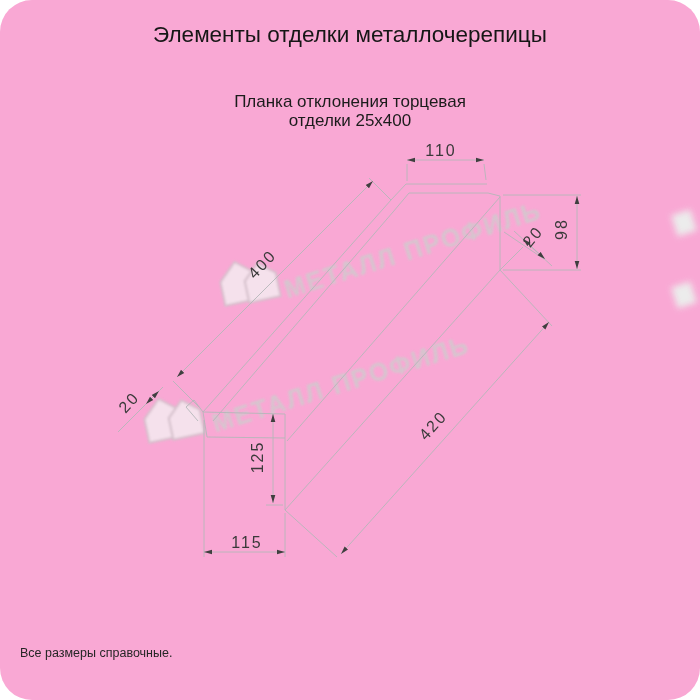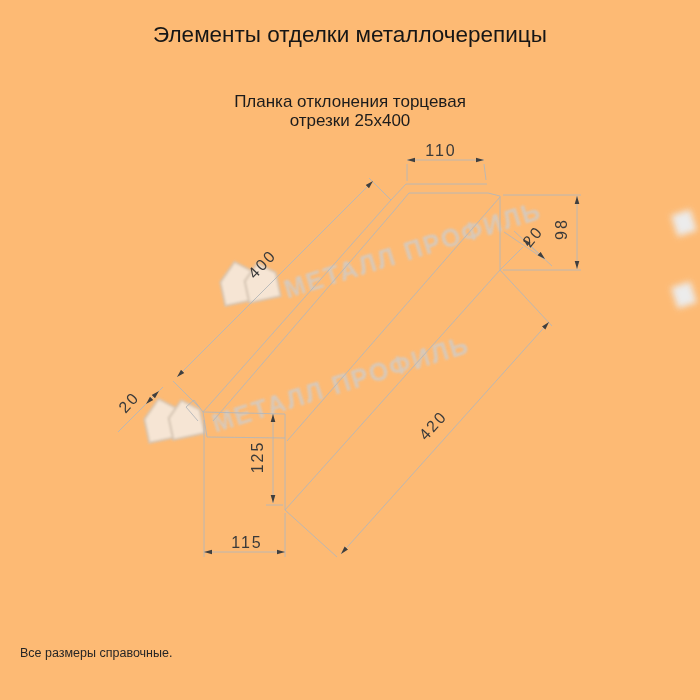--- a/index.html
+++ b/index.html
@@ -1,18 +1,18 @@
 <!DOCTYPE html>
 <html><head>
 <meta charset="utf-8">
 <style>
   html,body{margin:0;padding:0;}
   body{width:700px;height:700px;background:#ffffff;position:relative;overflow:hidden;
        font-family:"Liberation Sans", sans-serif;color:#1a1a1a;}
-  .page{position:absolute;inset:0;background:#fdba74;}
+  .page{position:absolute;inset:0;background:#f9a8d4;border-radius:32px;}
   .title{position:absolute;top:22px;left:0;width:700px;text-align:center;
          font-size:22.5px;color:#161616;}
   .subtitle{position:absolute;top:92px;left:0;width:700px;text-align:center;
             font-size:17px;line-height:19px;color:#1c1c1c;}
   .drawing{position:absolute;inset:0;}
   svg{position:absolute;left:0;top:0;}
   .ln{stroke:#b4b7b9;stroke-width:0.9;fill:none;}
   .dim{stroke:#b4b7b9;stroke-width:0.9;fill:none;}
   text{font-family:"Liberation Sans", sans-serif;fill:#3a3a3a;
        font-size:16px;letter-spacing:2px;}
@@ -27,21 +27,21 @@
 </style>
 </head>
 <body>
 
 <div class="page">
 
   <div class="title">Элементы отделки металлочерепицы</div>
 
   <div class="subtitle">
     <div>Планка отклонения торцевая</div>
-    <div>отрезки 25х400</div>
+    <div>отделки 25х400</div>
   </div>
 
   <div class="wm-logo" style="left:210px;top:262px;transform:rotate(-12deg);">
     <svg width="82" height="52" viewBox="0 0 82 52">
       <g stroke="#c9c9c9" fill="#f4f4f4" stroke-width="2">
         <path d="M6,46 L6,22 L24,5 L42,20 L42,46 Z"></path>
         <path d="M30,48 L30,26 L46,11 L62,24 L62,48 Z"></path>
       </g>
     </svg>
   </div>

